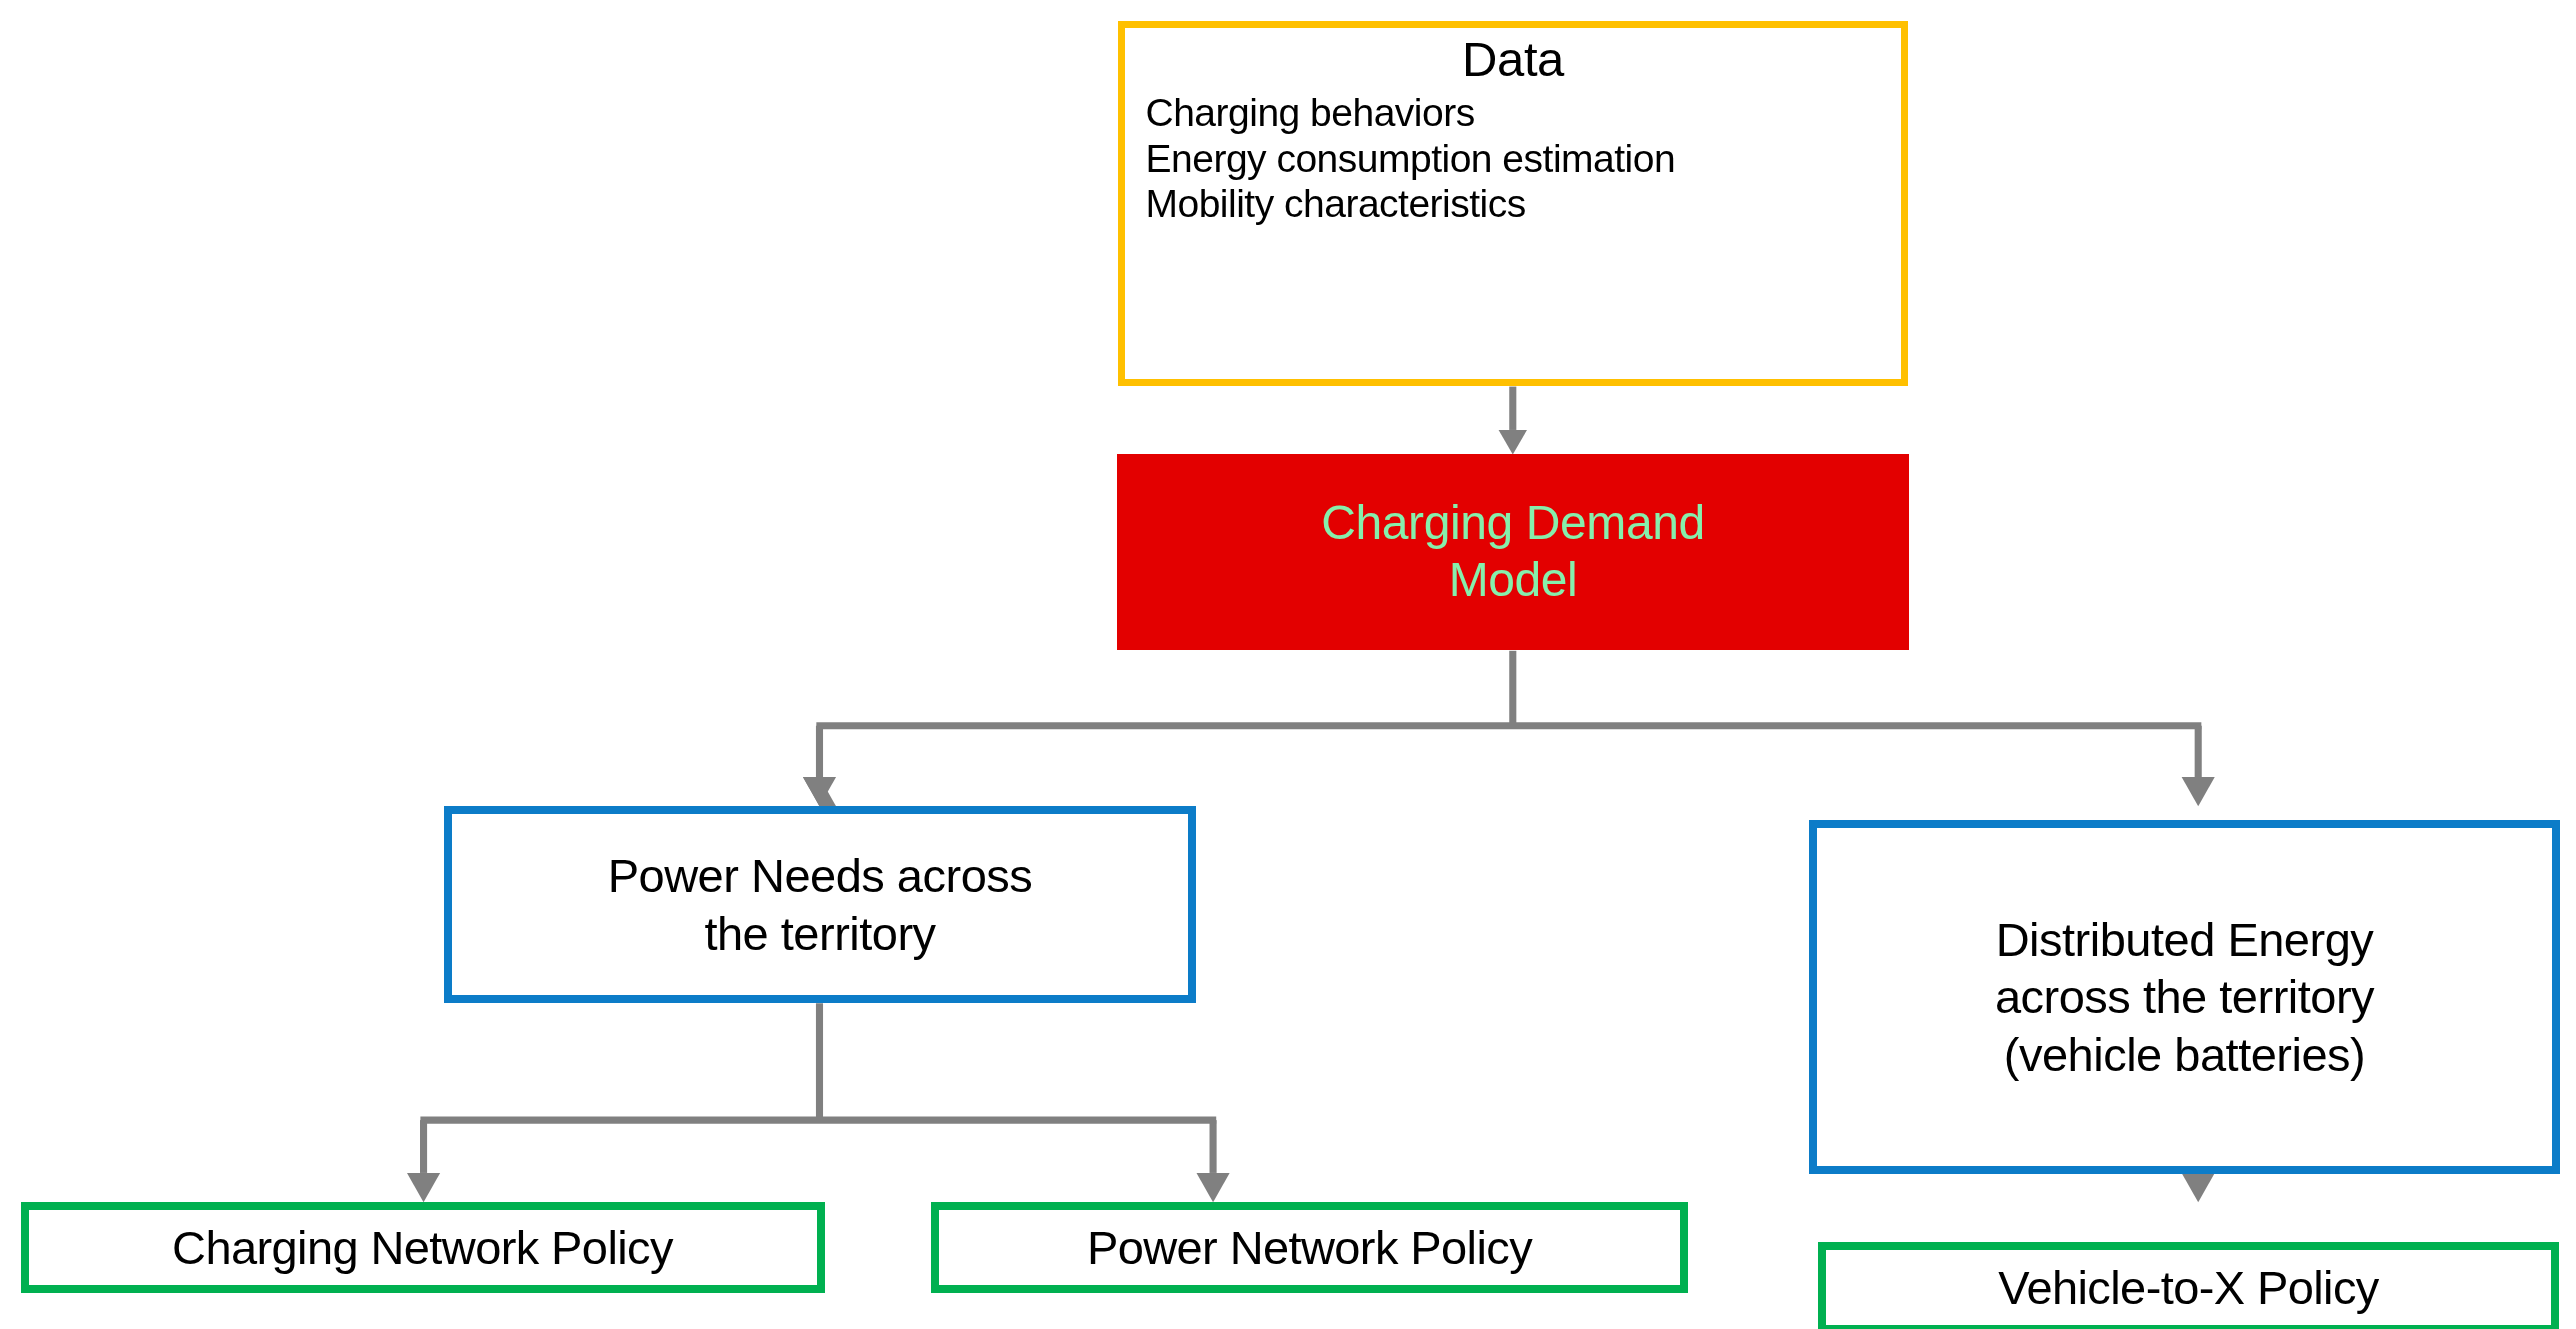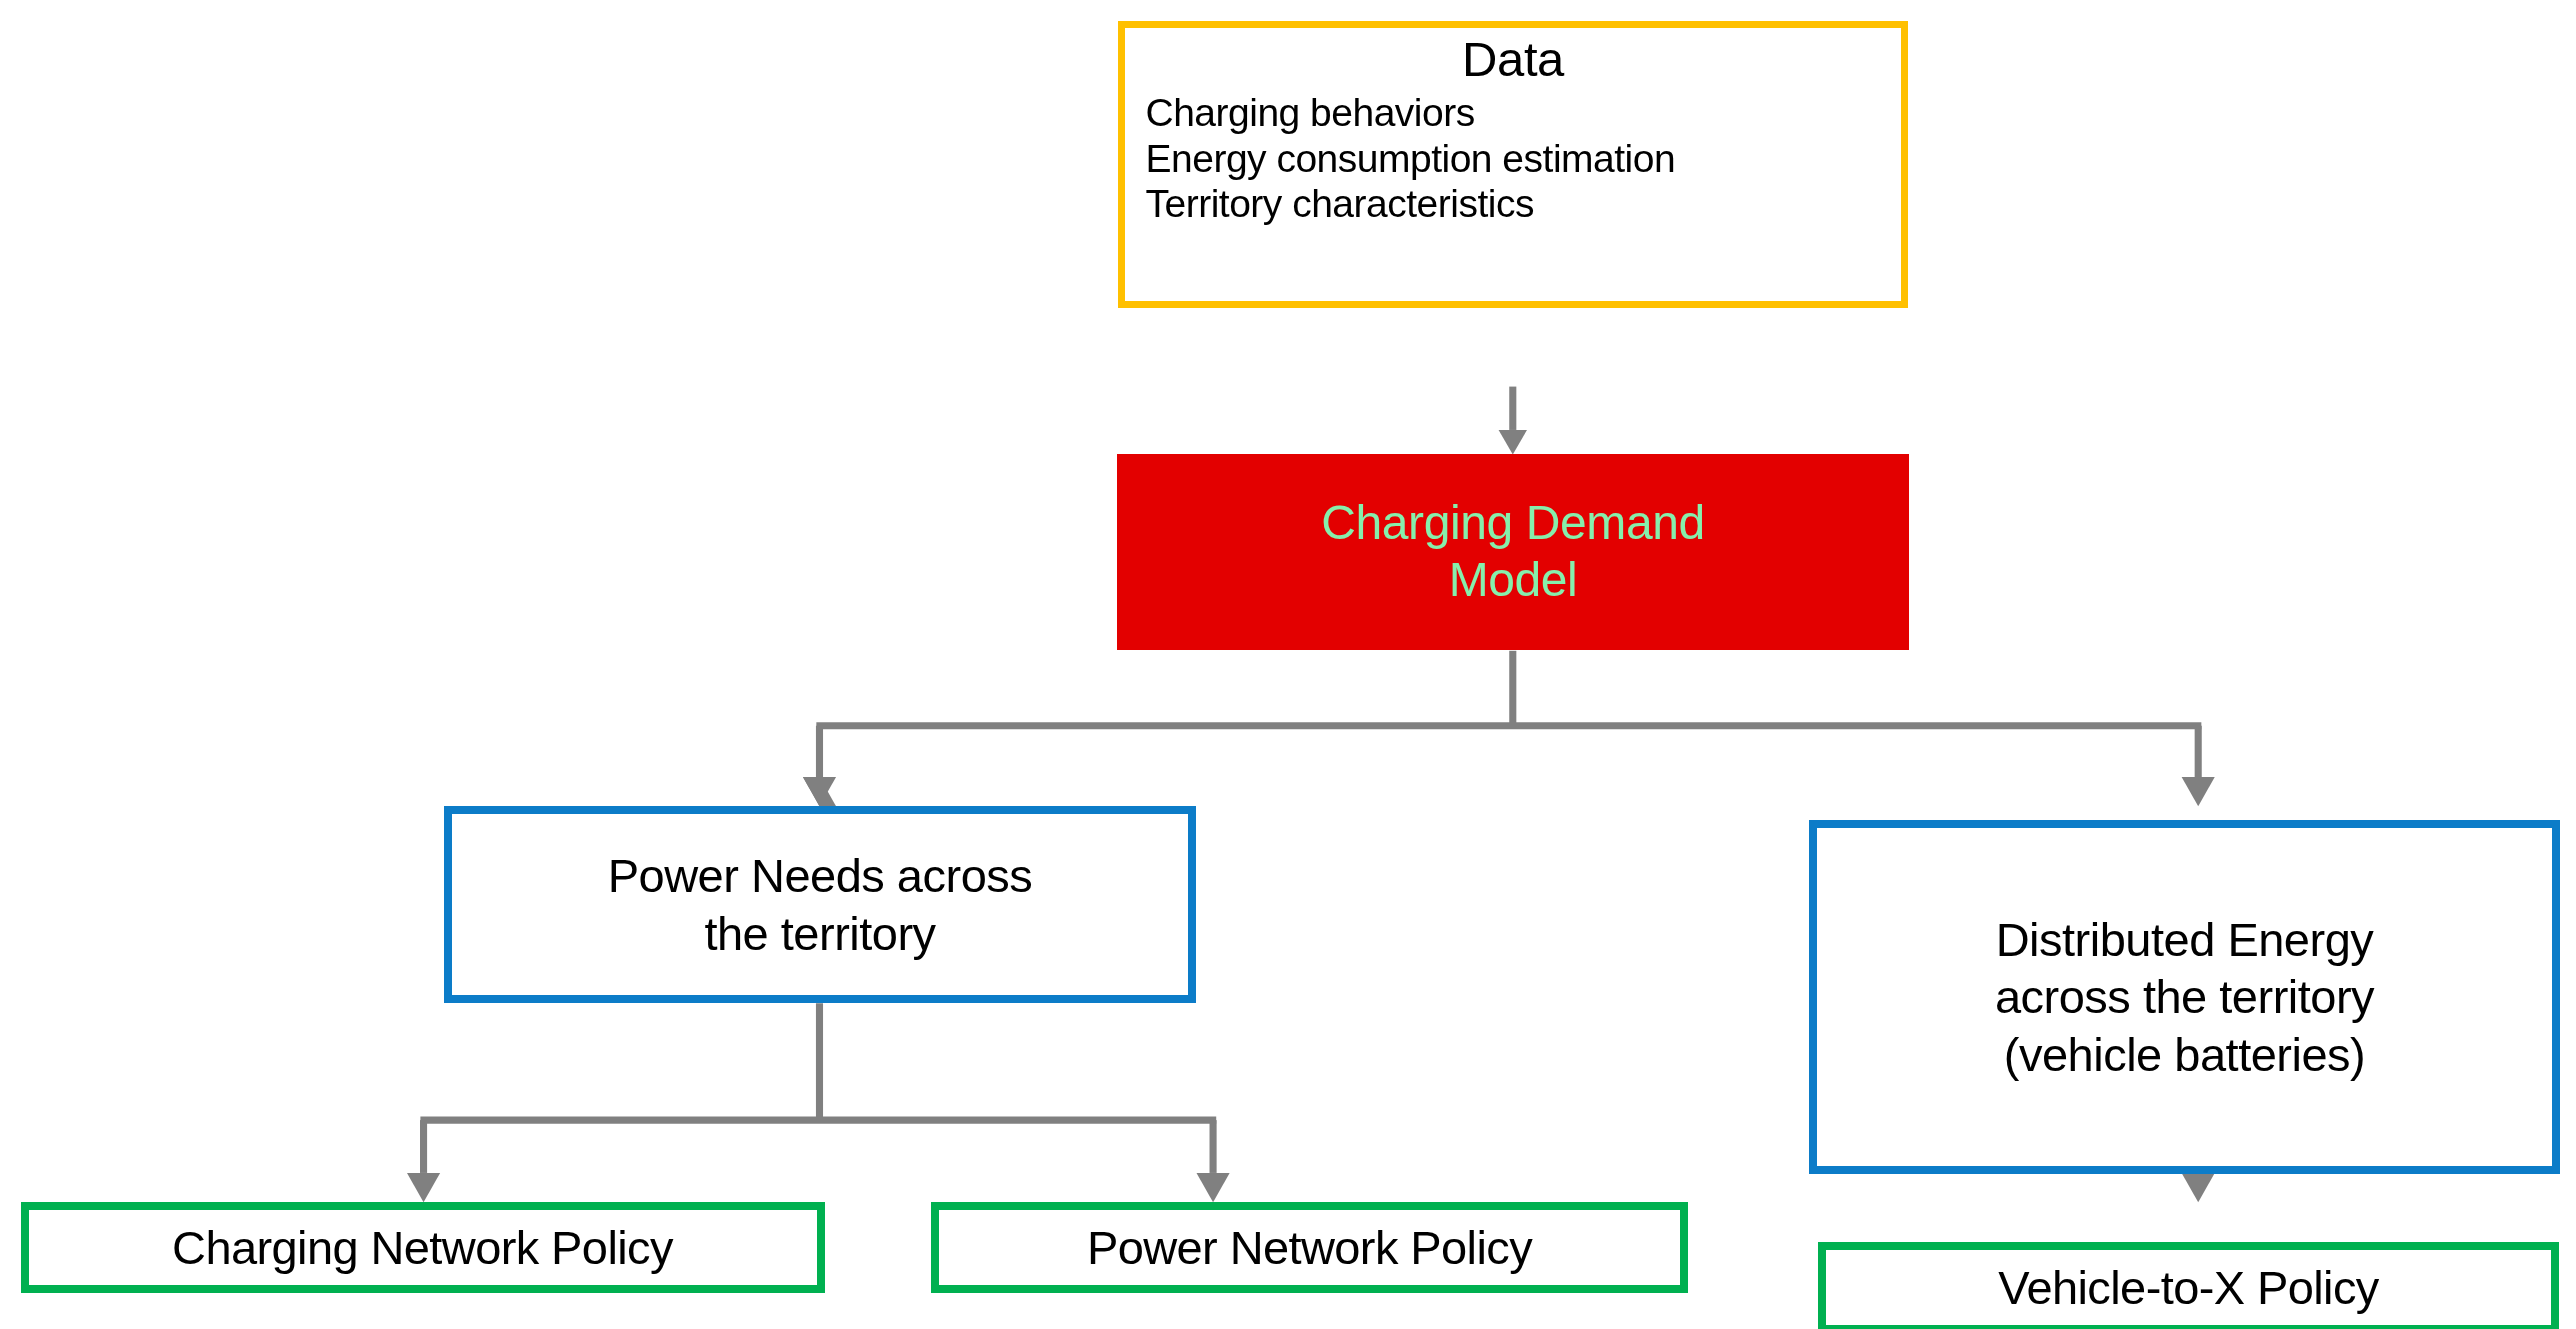--- a/index.html
+++ b/index.html
@@ -24,21 +24,21 @@
     justify-content: center;
     background: #ffffff;
     z-index: 3;
   }
 
   
   #data-box {
     left: 1118px;
     top: 21px;
     width: 790px;
-    height: 287px;
+    height: 365px;
     border: 7px solid #FFC000;
     justify-content: flex-start;
     padding: 4.7px 0 0 0;
   }
   #data-box .box-title {
     font-size: 49px;
     line-height: 1.08;
     color: #000000;
     text-align: center;
     font-weight: 400;
@@ -169,21 +169,21 @@
       <line x1="2787" y1="1375" x2="2787" y2="1487"></line>
       <path d="M 2766 1487 L 2808 1487 L 2787 1524 Z" fill="#808080" stroke="none"></path>
     </g>
   </svg>
 
   <div class="box" id="data-box">
     <div class="box-title">Data</div>
     <ul class="data-list">
       <li>Charging behaviors</li>
       <li>Energy consumption estimation</li>
-      <li>Territory characteristics</li>
+      <li>Mobility characteristics</li>
     </ul>
   </div>
 
   <div class="box" id="model-box">
     <div class="box-title">
       <span>Charging Demand</span><br>
       <span>Model</span>
     </div>
   </div>
 

